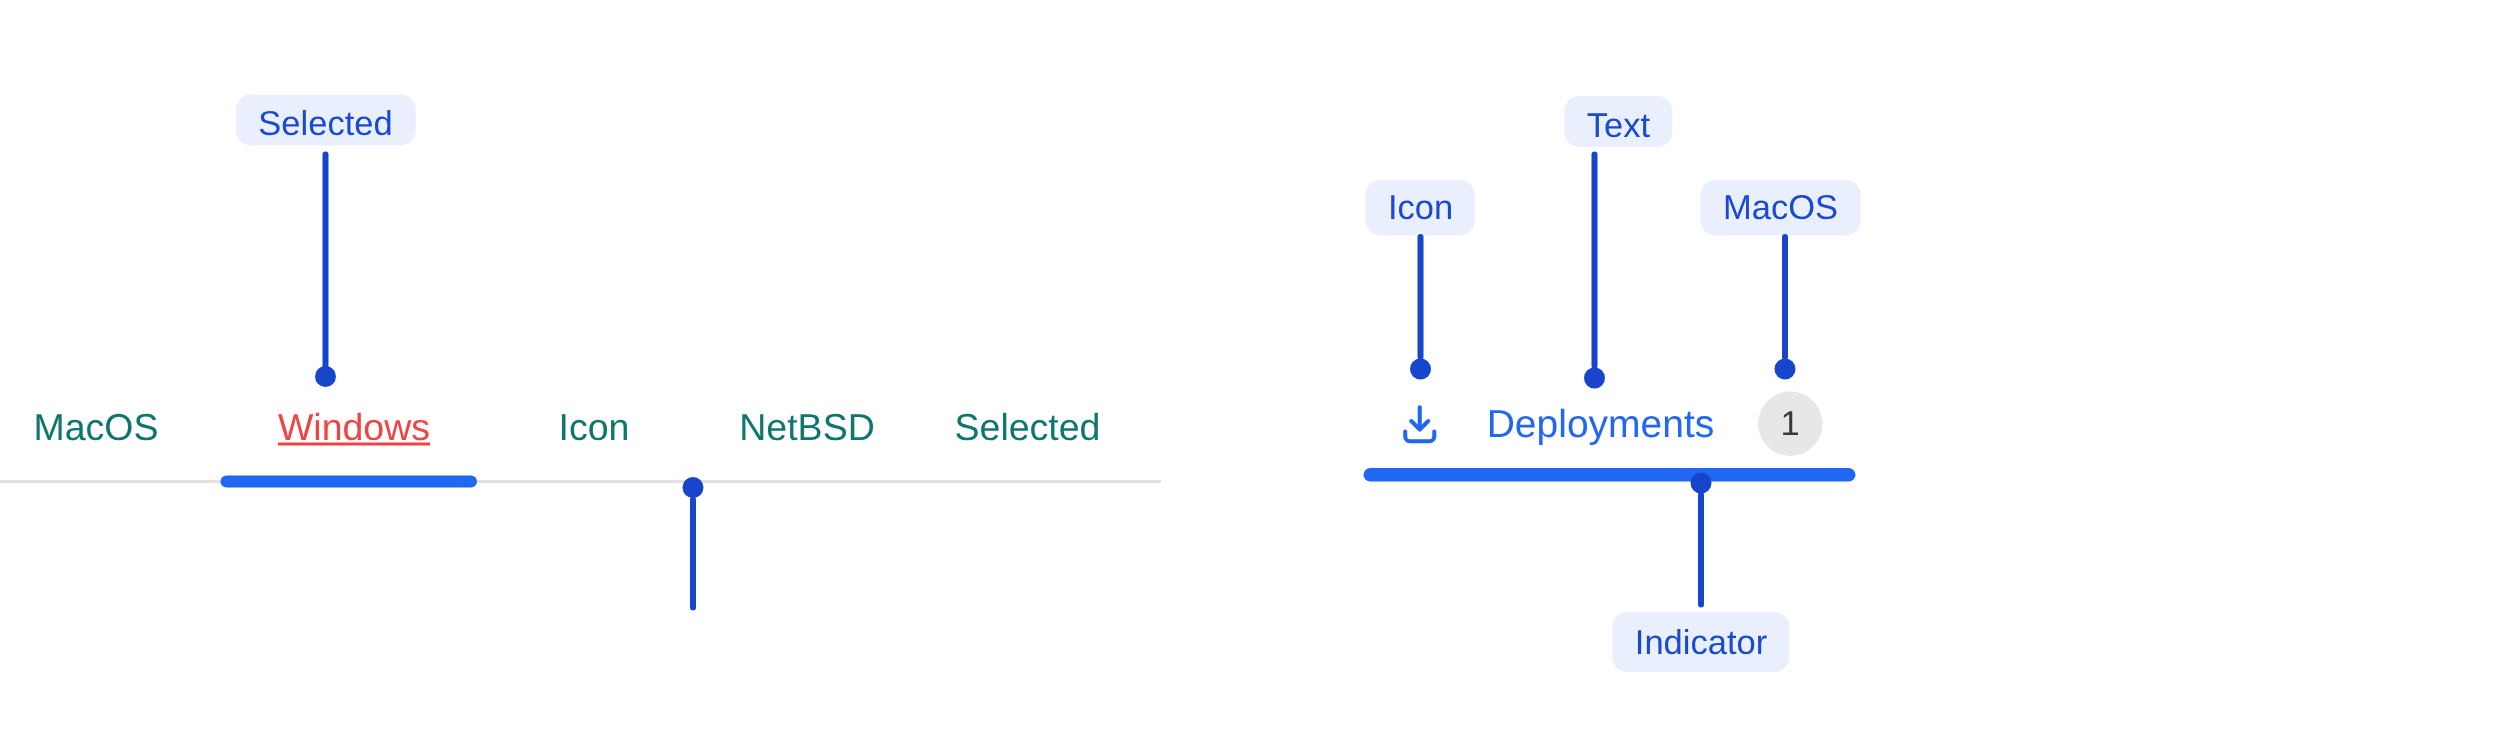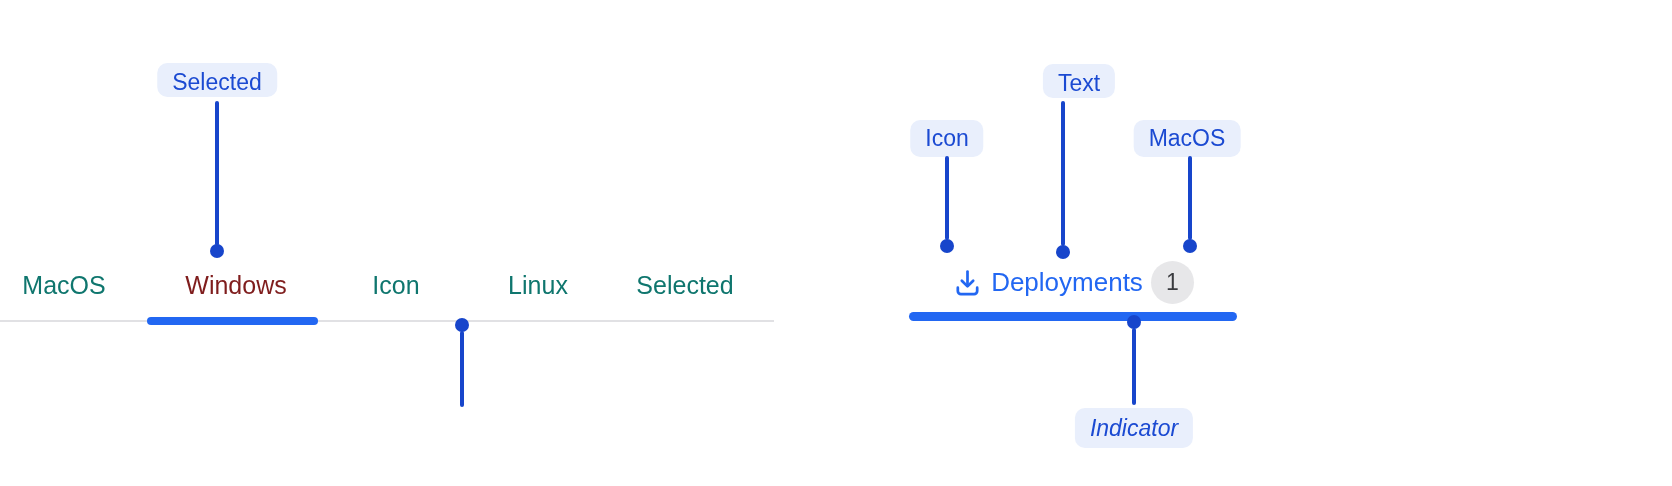--- a/index.html
+++ b/index.html
@@ -27,38 +27,38 @@
     position: absolute;
     top: 270px;
     transform: translateX(-50%);
     font-size: 25px;
     line-height: 30px;
     font-weight: 500;
     color: #0f766e;
     white-space: nowrap;
     cursor: pointer;
   }
-  .tab.selected { color: #7f1d1d; }
+  .tab.selected { color: #ef4444; text-decoration: underline; }
   .underline {
     position: absolute;
     left: 147px; top: 317px;
     width: 171px; height: 8px;
     border-radius: 4px;
     background: #2267f2;
   }
 
   
   .right-tab {
     position: absolute;
     left: 909px; top: 258px;
     width: 328px; height: 48px;
     display: flex;
     align-items: center;
     justify-content: center;
-    gap: 8px;
+    gap: 29px;
     cursor: pointer;
   }
   .right-tab .tab-text {
     font-size: 26px;
     font-weight: 500;
     color: #2267f2;
     white-space: nowrap;
   }
   .dl-icon { width: 31px; height: 31px; display: block; }
   .count-badge {
@@ -110,21 +110,21 @@
 </head>
 <body>
 
 <div class="canvas">
 
   <div class="rail"></div>
 
   <div class="tab" style="left:64px">MacOS</div>
   <div class="tab selected" style="left:236px">Windows</div>
   <div class="tab" style="left:396px">Icon</div>
-  <div class="tab" style="left:538px">Linux</div>
+  <div class="tab" style="left:538px">NetBSD</div>
   <div class="tab" style="left:685px">Selected</div>
 
   <div class="underline"></div>
 
   <div class="ann-pill" style="left:217px; top:63px;">Selected</div>
   <div class="ann-line" style="left:215px; top:101px; height:145px;"></div>
   <div class="ann-dot" style="left:210px; top:244px;"></div>
 
   <div class="ann-dot" style="left:455px; top:318px;"></div>
   <div class="ann-line" style="left:460px; top:331px; height:76px;"></div>
@@ -150,15 +150,15 @@
   <div class="ann-pill" style="left:1063px; top:64px;margin-left:16px;">Text</div>
   <div class="ann-line" style="left:1061px; top:101px; height:145px;"></div>
   <div class="ann-dot" style="left:1056px; top:245px;"></div>
 
   <div class="ann-pill" style="left:1187px; top:120px; height:37px; line-height:37px;">MacOS</div>
   <div class="ann-line" style="left:1188px; top:156px; height:84px;"></div>
   <div class="ann-dot" style="left:1183px; top:239px;"></div>
 
   <div class="ann-dot" style="left:1127px; top:315px;"></div>
   <div class="ann-line" style="left:1132px; top:328px; height:77px;"></div>
-  <div class="ann-pill" style="left:1134px; top:408px; height:40px; line-height:40px;font-style:italic;">Indicator</div>
+  <div class="ann-pill" style="left:1134px; top:408px; height:40px; line-height:40px;">Indicator</div>
 
 </div>
 
 </body></html>

